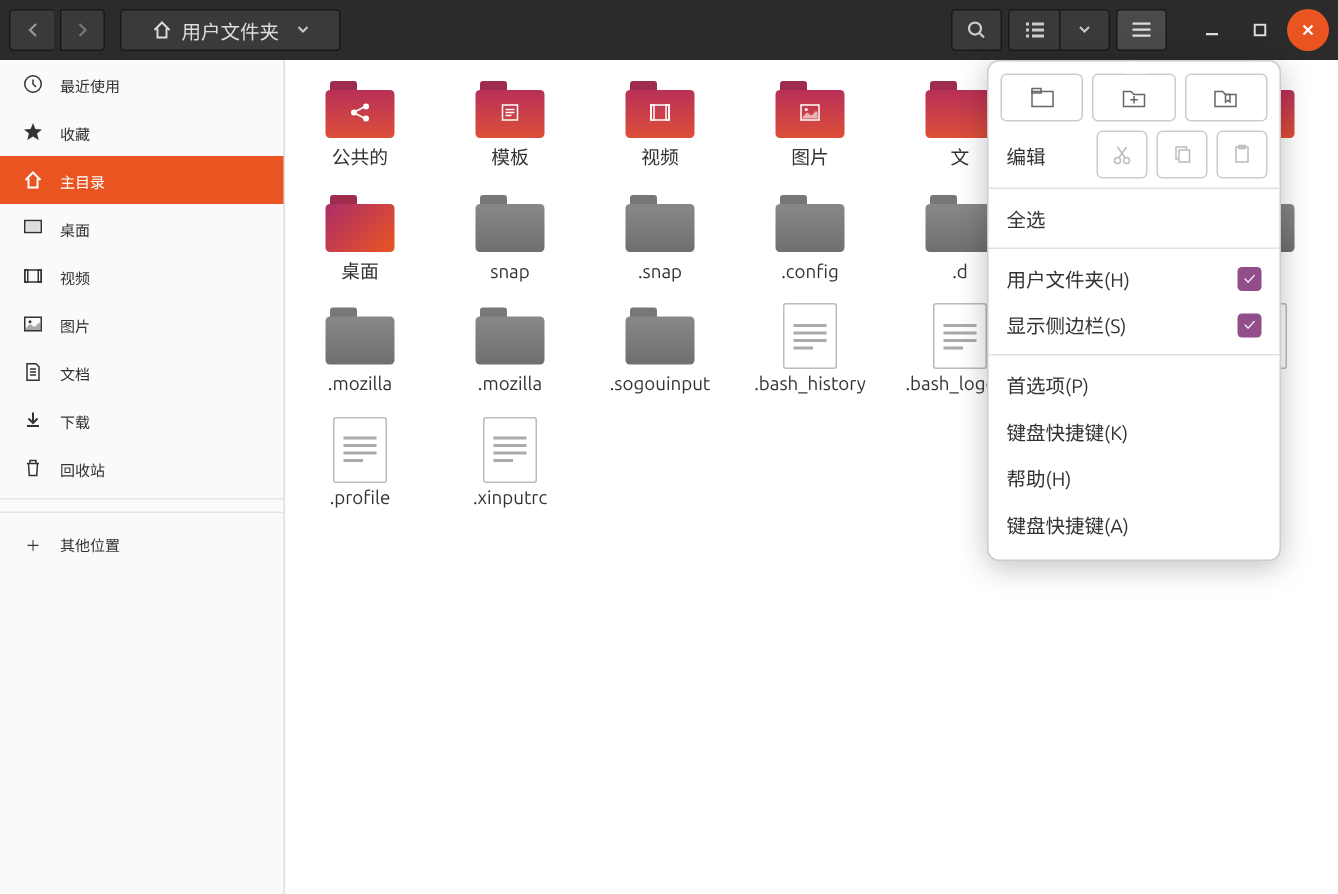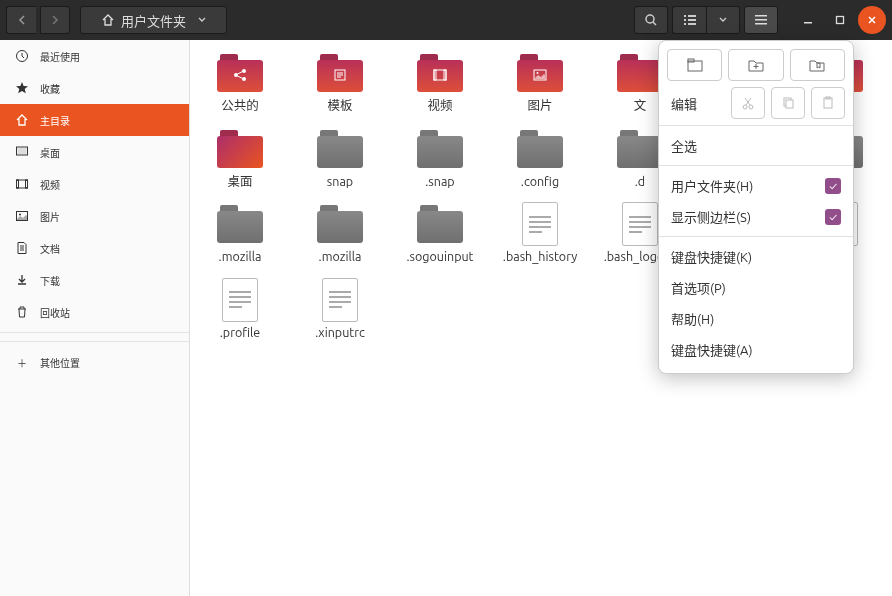--- a/index.html
+++ b/index.html
@@ -525,24 +525,24 @@
   <div class="pop-item">
     <span>用户文件夹(H)</span>
     <span class="chk">✓</span>
   </div>
   <div class="pop-item">
     <span>显示侧边栏(S)</span>
     <span class="chk">✓</span>
   </div>
   <div class="pop-sep"></div>
   <div class="pop-item">
+      <span>首选项(P)</span>
+    </div>
+  <div class="pop-item">
       <span>键盘快捷键(K)</span>
     </div>
   <div class="pop-item">
-      <span>首选项(P)</span>
-    </div>
-  <div class="pop-item">
       <span>帮助(H)</span>
     </div>
   <div class="pop-item">
       <span>键盘快捷键(A)</span>
     </div>
 </div>
 
 </body></html>

